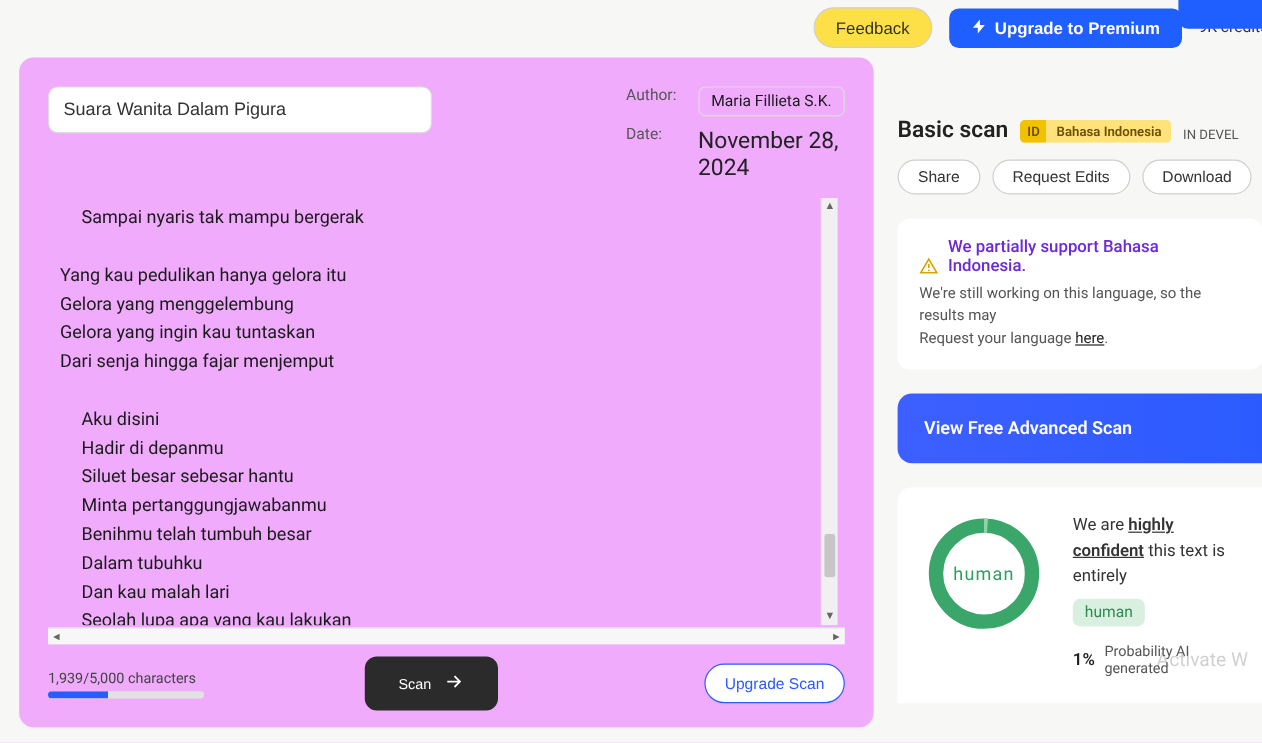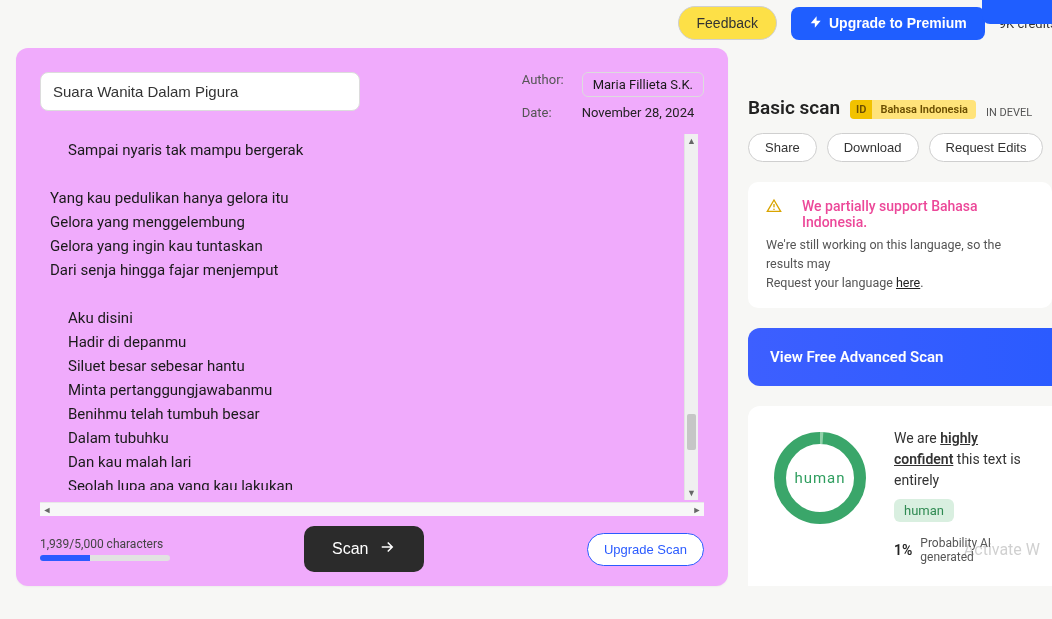--- a/index.html
+++ b/index.html
@@ -8,48 +8,48 @@
 .btn-outline { background: #fde047; border: 1px solid #d0d0d0; border-radius: 20px; padding: 8px 18px; font-size: 14px; color: #333; cursor: pointer; }
 .btn-primary { background: #1f5eff; color: #fff; border: none; border-radius: 8px; padding: 8px 18px; font-size: 14px; font-weight: 600; cursor: pointer; display: inline-flex; align-items: center; gap: 6px; }
 .credits { font-size: 13px; color: #333; white-space: nowrap; }
 .main { display: flex; gap: 20px; padding: 0 0 0 16px; }
 .left-panel { background: #f0abfc; border-radius: 12px; width: 712px; padding: 24px 24px 14px 24px; display: flex; flex-direction: column; box-shadow: 0 1px 2px rgba(0,0,0,0.04); }
 .meta-row { display: flex; gap: 20px; align-items: flex-start; margin-bottom: 14px; }
 .title-input { border: 1px solid #dcdcdc; border-radius: 8px; padding: 10px 12px; font-size: 15px; width: 320px; color: #333; }
 .meta-right { margin-left: auto; display: grid; grid-template-columns: auto auto; column-gap: 18px; row-gap: 8px; font-size: 13px; }
 .meta-label { color: #555; }
 .meta-pill { border: 1px solid #dcdcdc; border-radius: 6px; padding: 4px 10px; font-size: 13px; display: inline-block; }
-.meta-value { font-size: 13px; color: #222; max-width: 120px; }
+.meta-value { font-size: 19px; color: #222; max-width: 120px; }
 .editor-wrap { position: relative; flex: 1; }
 .editor { font-size: 15px; line-height: 1.6; color: #1a1a1a; height: 356px; overflow: hidden; padding: 4px 40px 4px 10px; white-space: pre; }
 .editor .ind1 { padding-left: 18px; display: block; }
 .editor .ind0 { padding-left: 0; display: block; }
 .scrollbar-v { position: absolute; right: 6px; top: 0; bottom: 0; width: 14px; background: #f0f0f0; border-left: 1px solid #e3e3e3; }
 .scroll-arrow { height: 14px; text-align: center; font-size: 9px; color: #666; line-height: 14px; cursor: pointer; }
 .scroll-thumb { position: absolute; left: 2px; right: 2px; background: #c6c6c6; border-radius: 2px; }
 .scrollbar-h { height: 14px; background: #f7f7f7; border-top: 1px solid #e8e8e8; margin-top: 2px; display: flex; align-items: center; }
 .scroll-h-arrow { width: 14px; text-align: center; font-size: 9px; color: #666; cursor: pointer; }
 .footer { display: flex; align-items: center; gap: 24px; margin-top: 10px; }
 .char-block { display: flex; flex-direction: column; gap: 4px; }
 .char-count { font-size: 12px; color: #444; }
 .char-bar { width: 130px; height: 6px; background: #e2e2e2; border-radius: 4px; overflow: hidden; }
 .char-fill { height: 100%; background: #2b5bff; }
-.btn-scan { background: #2b2b2b; color: #fff; border: none; border-radius: 10px; padding: 12px 28px; font-size: 16px; font-weight: 500; display: inline-flex; align-items: center; gap: 10px; cursor: pointer; margin-left: 110px; }
+.btn-scan { background: #2b2b2b; color: #fff; border: none; border-radius: 10px; padding: 12px 28px; font-size: 12px; font-weight: 500; display: inline-flex; align-items: center; gap: 10px; cursor: pointer; margin-left: 110px; }
 .btn-upgrade-scan { margin-left: auto; background: #fff; border: 1px solid #2b5bff; color: #2b5bff; border-radius: 20px; padding: 8px 16px; font-size: 13px; cursor: pointer; }
 .right-panel { flex: 1; padding-top: 32px; min-width: 0; }
 .scan-header { display: flex; align-items: flex-end; gap: 10px; margin-bottom: 14px; flex-wrap: nowrap; margin-top: 16px; }
 .scan-title { font-size: 19px; font-weight: 600; color: #222; }
 .lang-badge { display: inline-flex; border-radius: 4px; overflow: hidden; font-size: 11px; font-weight: 600; }
 .lang-id { background: #f2c200; color: #6b4e00; padding: 3px 6px; }
 .lang-name { background: #ffe37a; color: #6b4e00; padding: 3px 8px; }
 .dev-badge { font-size: 11px; color: #555; white-space: nowrap; }
 .action-row { display: flex; gap: 10px; margin-bottom: 20px; }
 .pill-btn { background: #fff; border: 1px solid #cfcfcf; border-radius: 18px; padding: 6px 16px; font-size: 13px; color: #333; cursor: pointer; }
 .warning-box { background: #fff; border-radius: 10px; padding: 16px 18px; margin-bottom: 20px; }
-.warn-head { display: flex; align-items: flex-start; gap: 20px; font-size: 14px; font-weight: 500; color: #ec4899; margin-bottom: 6px; }
+.warn-head { display: flex; align-items: flex-end; gap: 8px; font-size: 14px; font-weight: 500; color: #6d28d9; margin-bottom: 6px; }
 .warn-icon { width: 16px; height: 16px; }
 .warn-body { font-size: 12.5px; color: #555; line-height: 1.5; }
 .warn-body a { color: #222; text-decoration: underline; }
 .adv-banner { background: linear-gradient(90deg, #3d5fff 0%, #2b5bff 100%); color: #fff; border-radius: 12px 0 0 12px; padding: 20px 22px; font-size: 15px; font-weight: 600; margin-bottom: 20px; }
 .result-card { background: #fff; border-radius: 12px 0 0 0; padding: 22px; display: flex; gap: 24px; align-items: flex-start; }
 .donut-wrap { position: relative; width: 100px; height: 100px; }
 .donut-label { position: absolute; top: 50%; left: 50%; transform: translate(-50%, -50%); color: #2f9e5f; font-size: 15px; letter-spacing: 1px; }
 .result-text { font-size: 14px; color: #333; line-height: 1.5; }
 .result-text .ul { text-decoration: underline; font-weight: 600; }
 .human-pill { display: inline-block; background: #d9efe0; color: #2f8a52; border-radius: 6px; padding: 4px 10px; font-size: 13px; margin-top: 8px; }
@@ -125,22 +125,22 @@
     <div class="scan-header">
       <span class="scan-title">Basic scan</span>
       <span class="lang-badge">
         <span class="lang-id">ID</span>
         <span class="lang-name">Bahasa Indonesia</span>
       </span>
       <span class="dev-badge">IN DEVEL</span>
     </div>
     <div class="action-row">
       <button class="pill-btn">Share</button>
+      <button class="pill-btn">Request Edits</button>
       <button class="pill-btn">Download</button>
-      <button class="pill-btn">Request Edits</button>
     </div>
 
     <div class="warning-box">
       <div class="warn-head">
         <span class="warn-icon">
           <svg viewBox="0 0 24 24" width="16" height="16">
               <path d="M12 3 L22 20 H2 Z" fill="none" stroke="#d9a400" stroke-width="2"></path>
               <rect x="11" y="9" width="2" height="5" fill="#d9a400"></rect>
               <rect x="11" y="16" width="2" height="2" fill="#d9a400"></rect>
             </svg>

